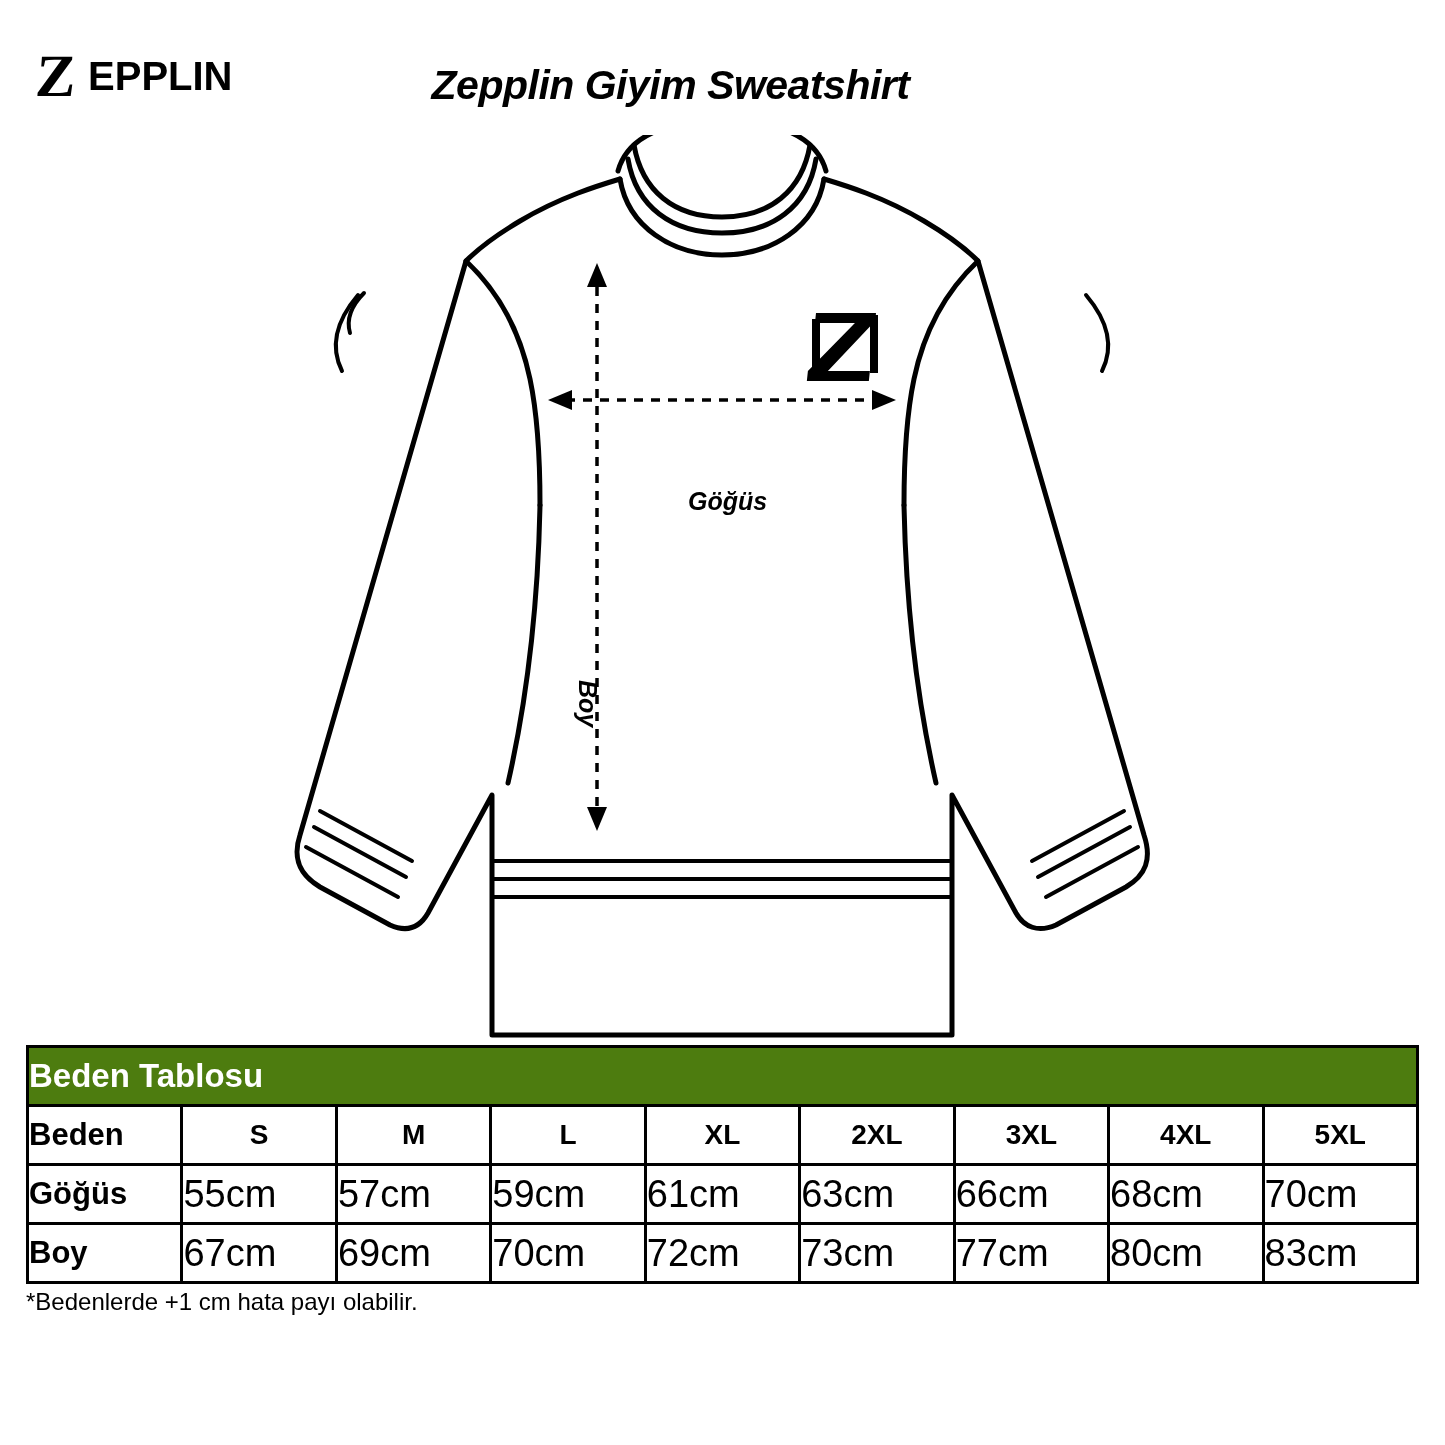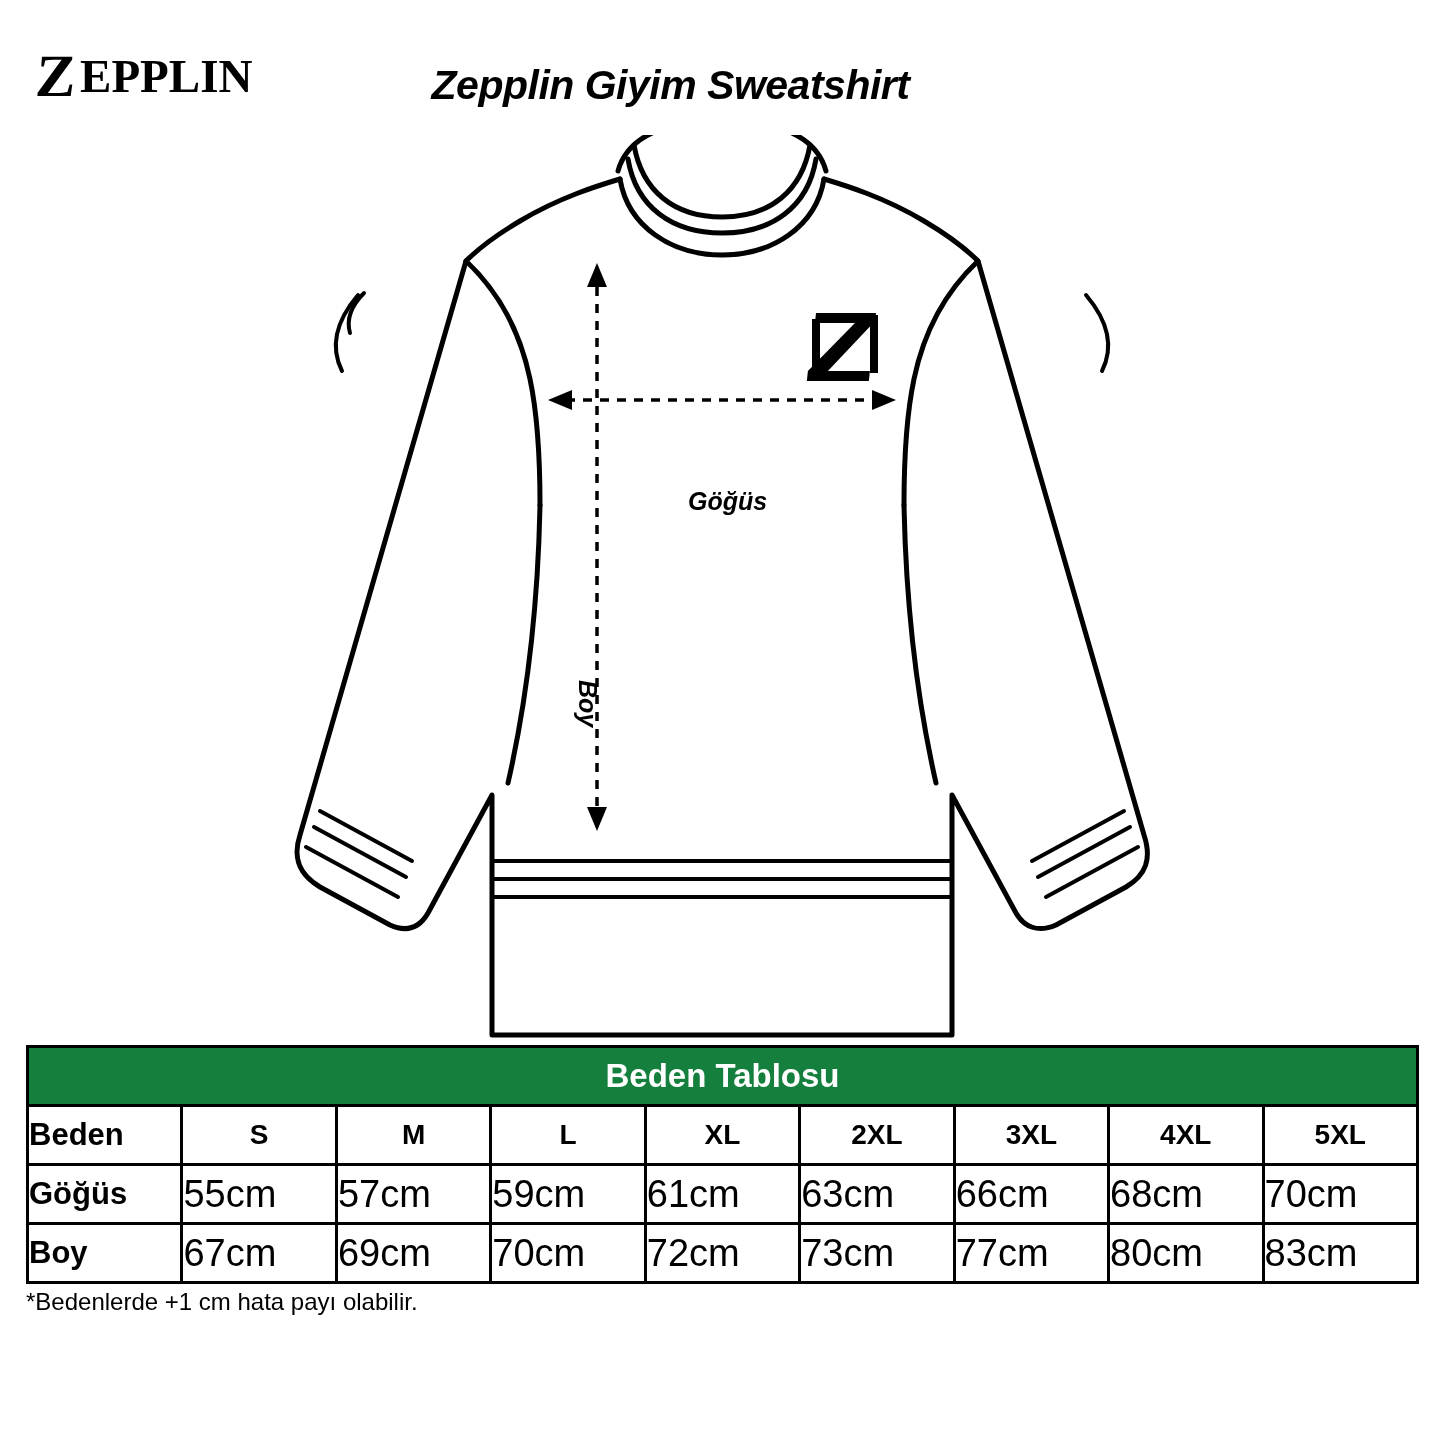--- a/index.html
+++ b/index.html
@@ -35,26 +35,26 @@
   }
   .brand-logo .z-mark {
     font-family: "Liberation Serif", serif;
     font-size: 60px;
     font-weight: 700;
     line-height: 1;
     letter-spacing: -2px;
     transform: skewX(-4deg);
   }
   .brand-logo .brand-text {
-    font-family: Liberation Serif, serif;
-    font-size: 47px;
+    font-family: Liberation Sans, sans-serif;
+    font-size: 40px;
     font-weight: 700;
     letter-spacing: 0px;
     line-height: 1;
-    margin-left: 6px;
+    margin-left: 14px;
   }
 
   .page-title {
     position: absolute;
     left: 0;
     top: 62px;
     width: 1341px;
     text-align: center;
     font-size: 41px;
     font-style: italic;
@@ -104,25 +104,25 @@
     border-collapse: collapse;
     width: 1393px;
     table-layout: fixed;
   }
   table.size-table td, table.size-table th {
     border: 3px solid #000000;
     padding: 0;
     height: 56px;
   }
   .table-title {
-    background: #15803d;
+    background: #4d7c0f;
     color: #ffffff;
     font-size: 33px;
     font-weight: 700;
-    text-align: center;
+    text-align: left;
     height: 62px;
     letter-spacing: 0px;
   }
   .row-head-cell {
     font-size: 31px;
     font-weight: 700;
     text-align: left;
     padding-left: 14px;
   }
   .col-head-cell {

